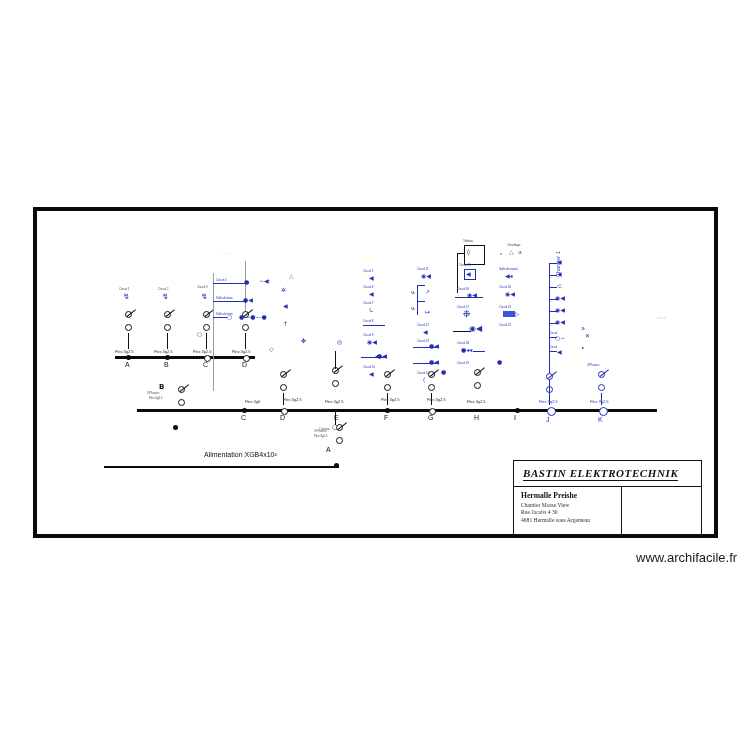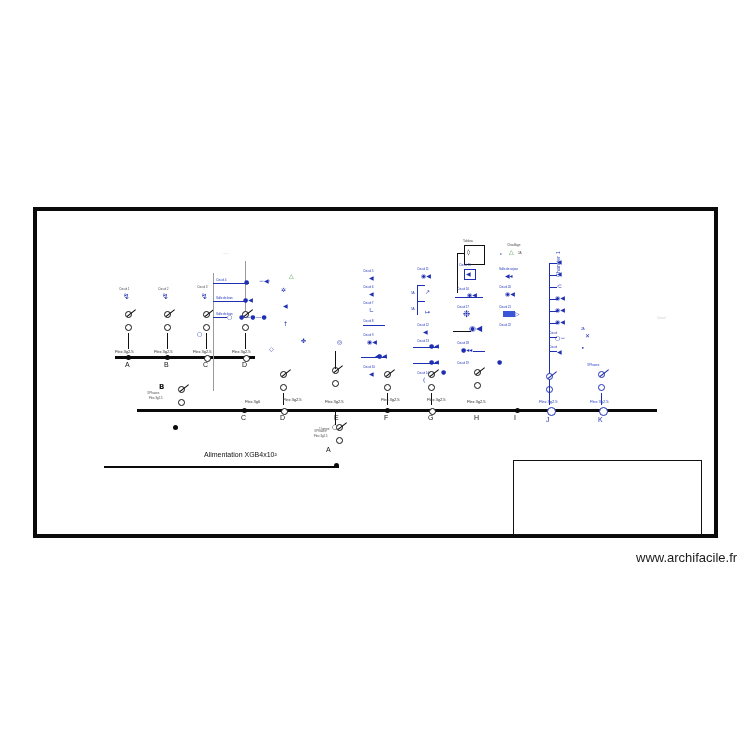--- a/index.html
+++ b/index.html
@@ -558,21 +558,30 @@
       <div class="diag"></div>
     </div>
     <div class="bus-letter" style="left:289px; top:235px;">A</div>
     <div class="tiny-label" style="left:277px; top:218px;">3 Phases</div>
     <div class="tiny-label" style="left:277px; top:223px;">Flex 3g2.5</div>
 
     <div class="faint" style="left:620px; top:105px;">Circuit</div>
     <div class="faint" style="left:186px; top:40px;">——</div>
 
     <div id="title-block" style="left:476px; top:249px;">
+      <div id="tb-company-row">
+        <div id="tb-company">BASTIN ELEKTROTECHNIK</div>
+      </div>
       <div id="tb-lower">
+        <div id="tb-addr">
+          <div class="l0">Hermalle Preishe</div>
+          <div class="l">Chantier Mosse View</div>
+          <div class="l">Rue Jacobs   4    30</div>
+          <div class="l">4681 Hermalle sous Argenteau</div>
+        </div>
       </div>
     </div>
 
   </div>
 
   <div id="watermark">www.archifacile.fr</div>
 
 </div>
 
 </body></html>

